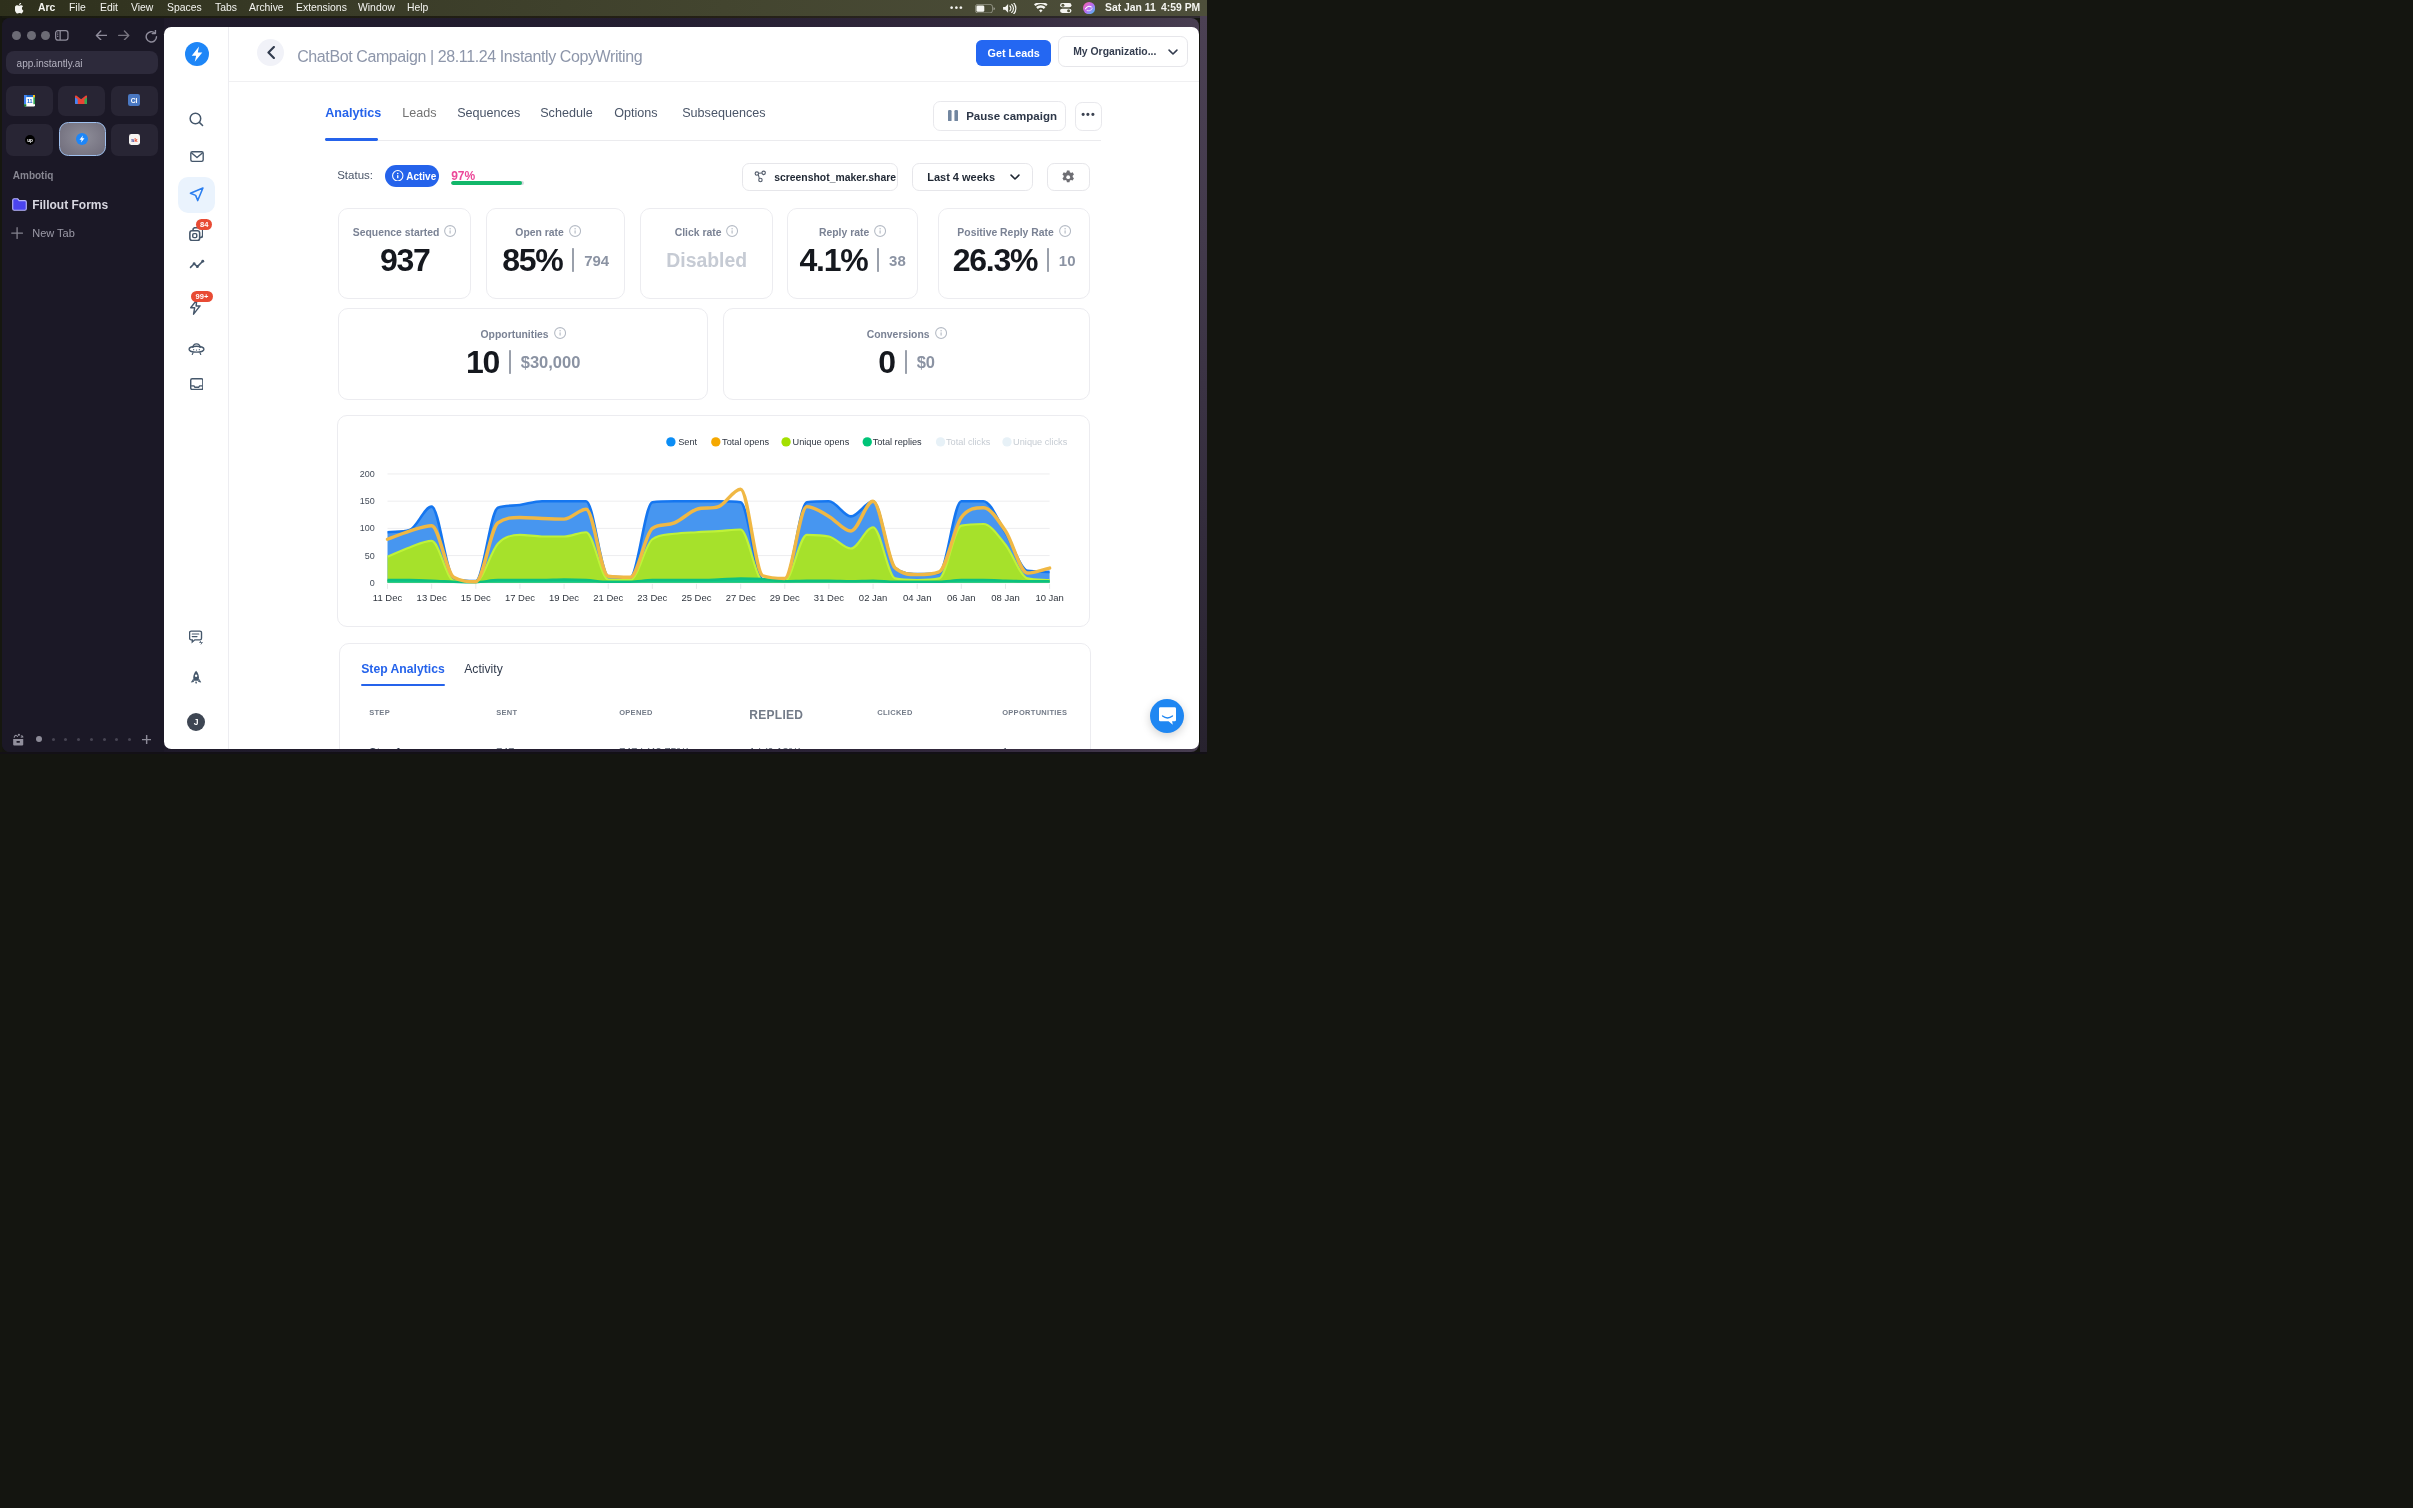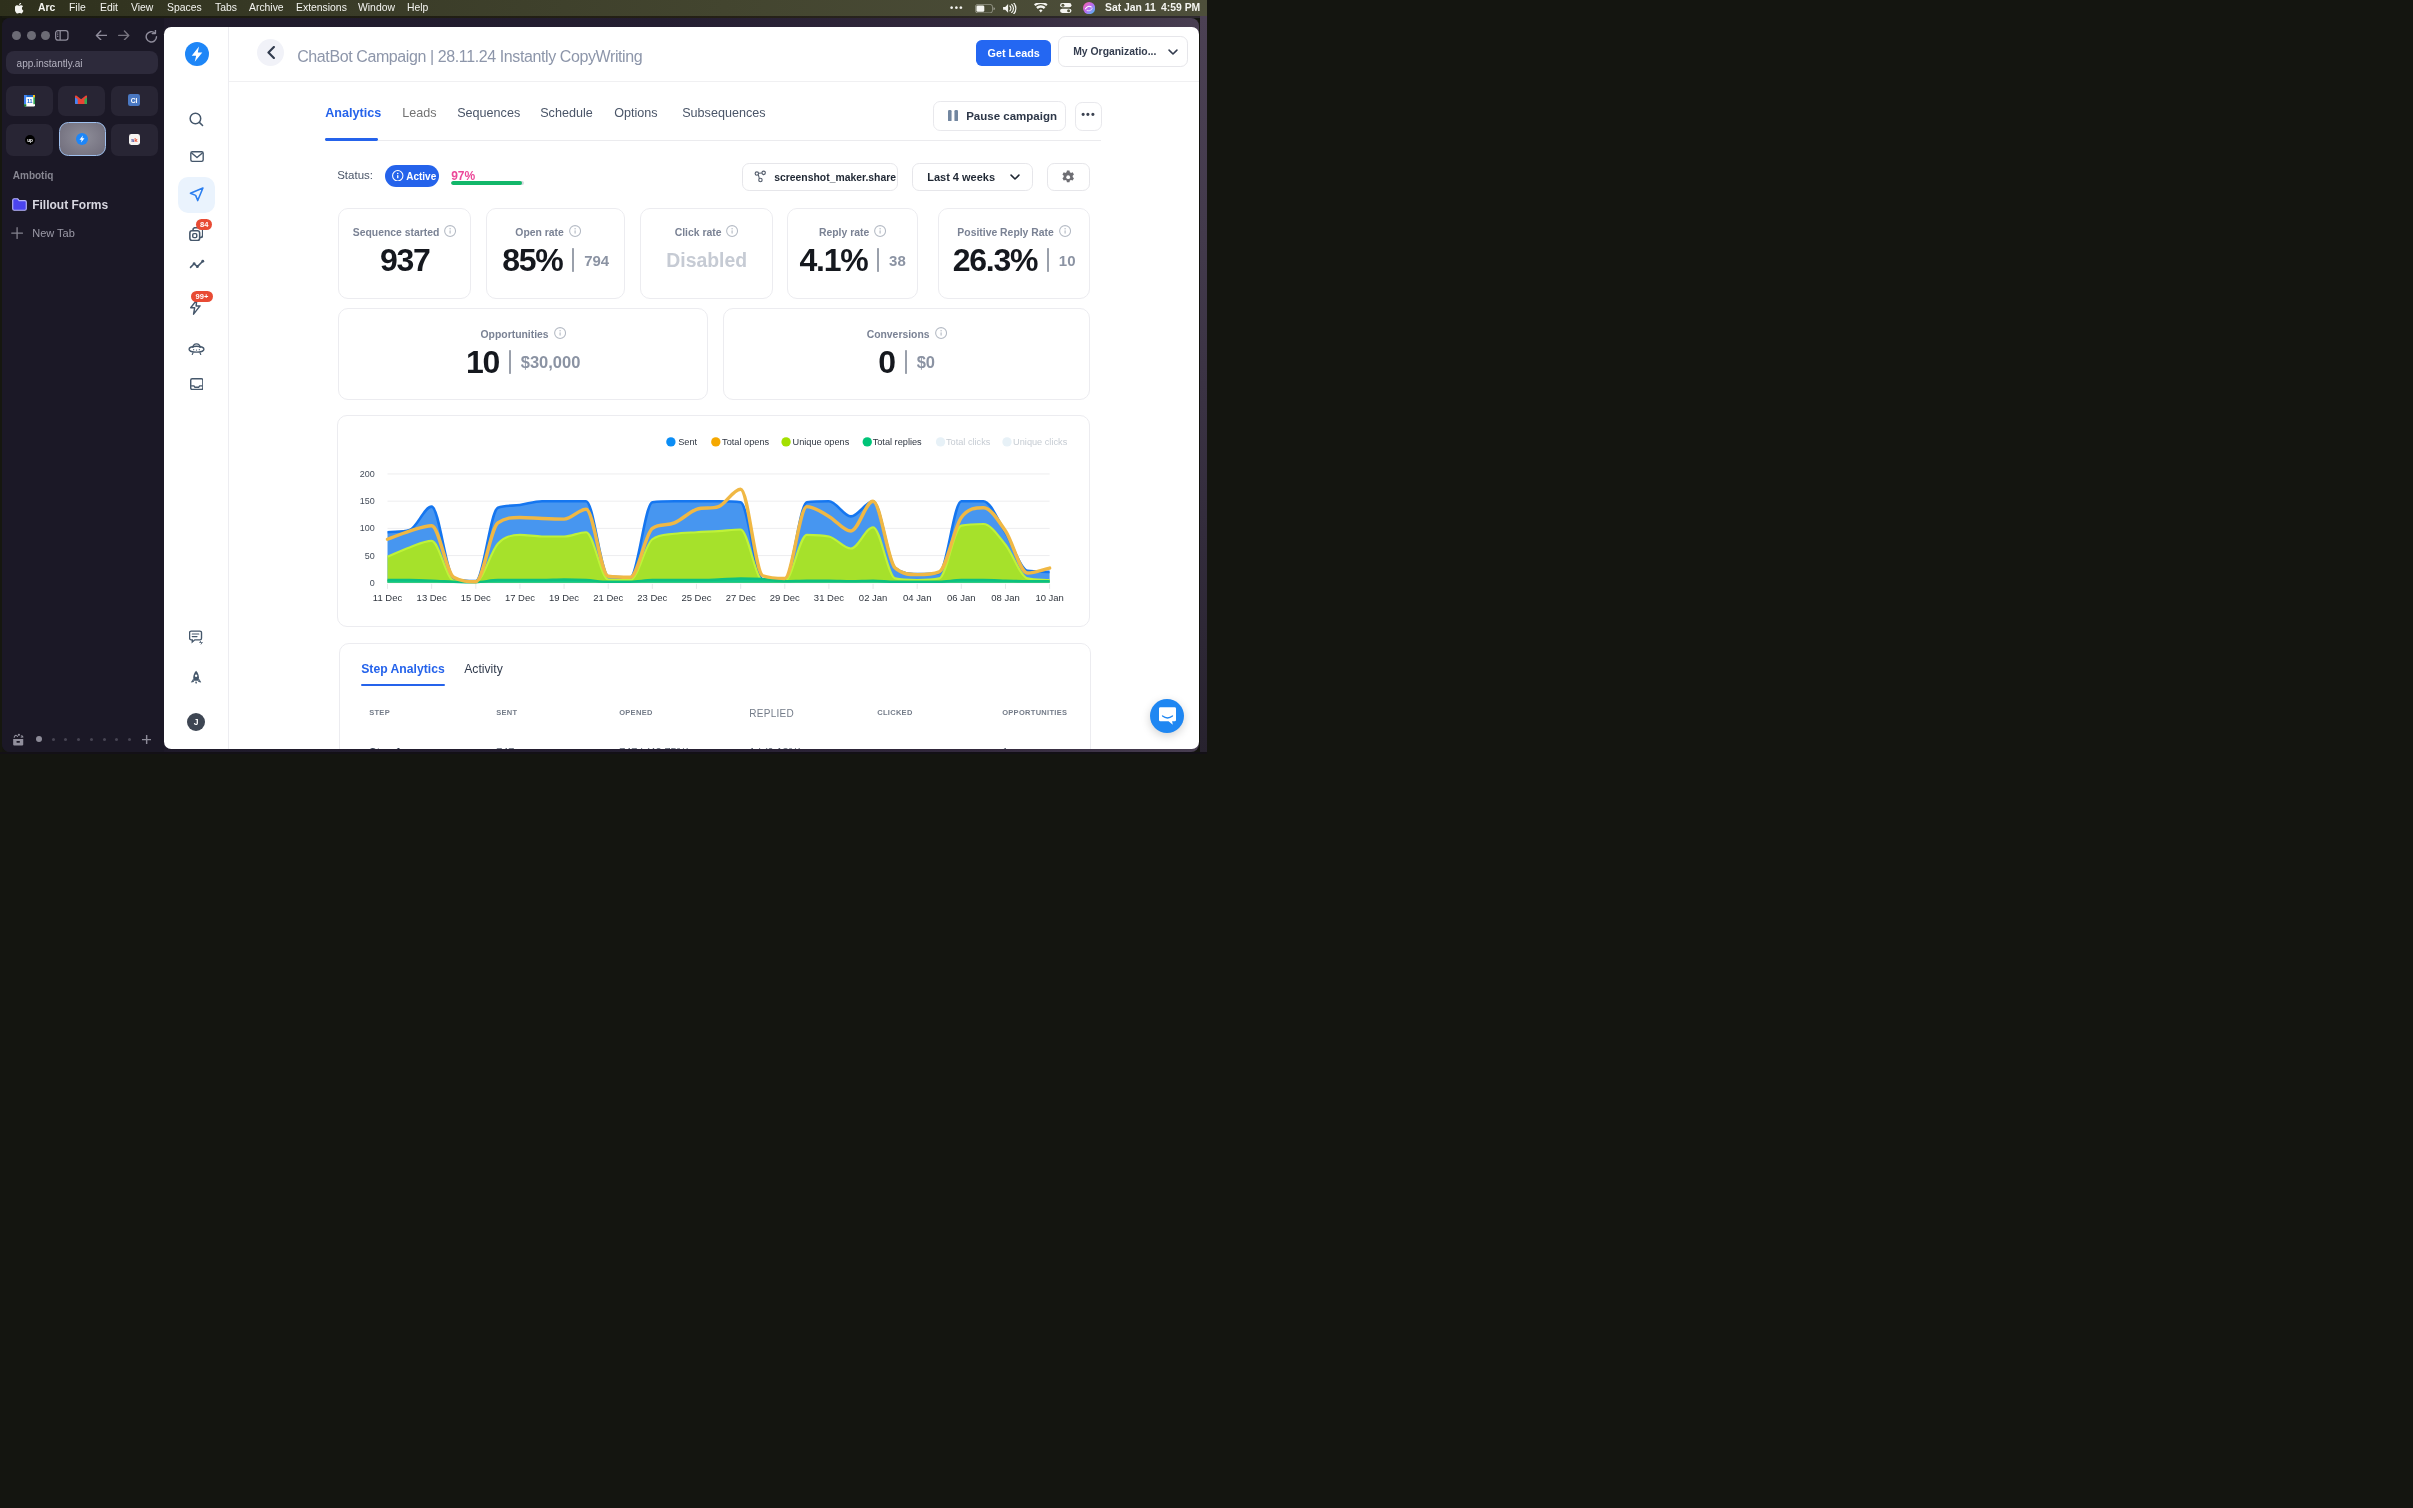--- a/index.html
+++ b/index.html
@@ -467,21 +467,21 @@
           <text x="941" y="41.8" font-size="12.8" fill="#c6ccd3" font-family="Liberation Sans">Unique clicks</text>
         </svg></div>
 
     <div class="abs" style="left:175px;top:616px;width:752px;height:144px;border:0.7px solid #ececf0;border-radius:10px;background:#fff"></div>
     <div class="abs" style="left:197px;top:635px;font-size:12.2px;font-weight:bold;color:#2563eb">Step Analytics</div>
     <div class="abs" style="left:300px;top:635px;font-size:12.2px;color:#323c4e">Activity</div>
     <div class="abs" style="left:197px;top:657px;width:84px;height:2.5px;background:#2563eb;border-radius:1.4px"></div>
     <div class="abs" style="left:205px;top:681px;font-size:7.5px;font-weight:bold;color:#737b88;letter-spacing:0.3px">STEP</div>
     <div class="abs" style="left:332px;top:681px;font-size:7.5px;font-weight:bold;color:#737b88;letter-spacing:0.3px">SENT</div>
     <div class="abs" style="left:455px;top:681px;font-size:7.5px;font-weight:bold;color:#737b88;letter-spacing:0.3px">OPENED</div>
-    <div class="abs" style="left:585px;top:681px;font-size:10px;font-weight:normal;color:#737b88;letter-spacing:0.3px">REPLIED</div>
+    <div class="abs" style="left:585px;top:681px;font-size:12px;font-weight:bold;color:#737b88;letter-spacing:0.3px">REPLIED</div>
     <div class="abs" style="left:713px;top:681px;font-size:7.5px;font-weight:bold;color:#737b88;letter-spacing:0.3px">CLICKED</div>
     <div class="abs" style="left:838px;top:681px;font-size:7.5px;font-weight:bold;color:#737b88;letter-spacing:0.3px">OPPORTUNITIES</div>
     <div class="abs" style="left:205px;top:719px;font-size:10.8px;font-weight:bold;color:#323c4e">Step 1</div>
     <div class="abs" style="left:332px;top:719px;font-size:10.8px;color:#58606e">747</div>
     <div class="abs" style="left:455px;top:719px;font-size:10.8px;color:#58606e">747 | (42.75%)</div>
     <div class="abs" style="left:585px;top:719px;font-size:10.8px;color:#58606e">1 | (0.13%)</div>
     <div class="abs" style="left:713px;top:719px;font-size:10.8px;color:#58606e">-</div>
     <div class="abs" style="left:838px;top:719px;font-size:10.8px;color:#58606e">1</div>
 
     <div class="abs" style="left:986px;top:672px;width:34px;height:34px;border-radius:50%;background:#1f87f2;box-shadow:0 2.9px 10px rgba(0,0,0,0.18)"></div>

